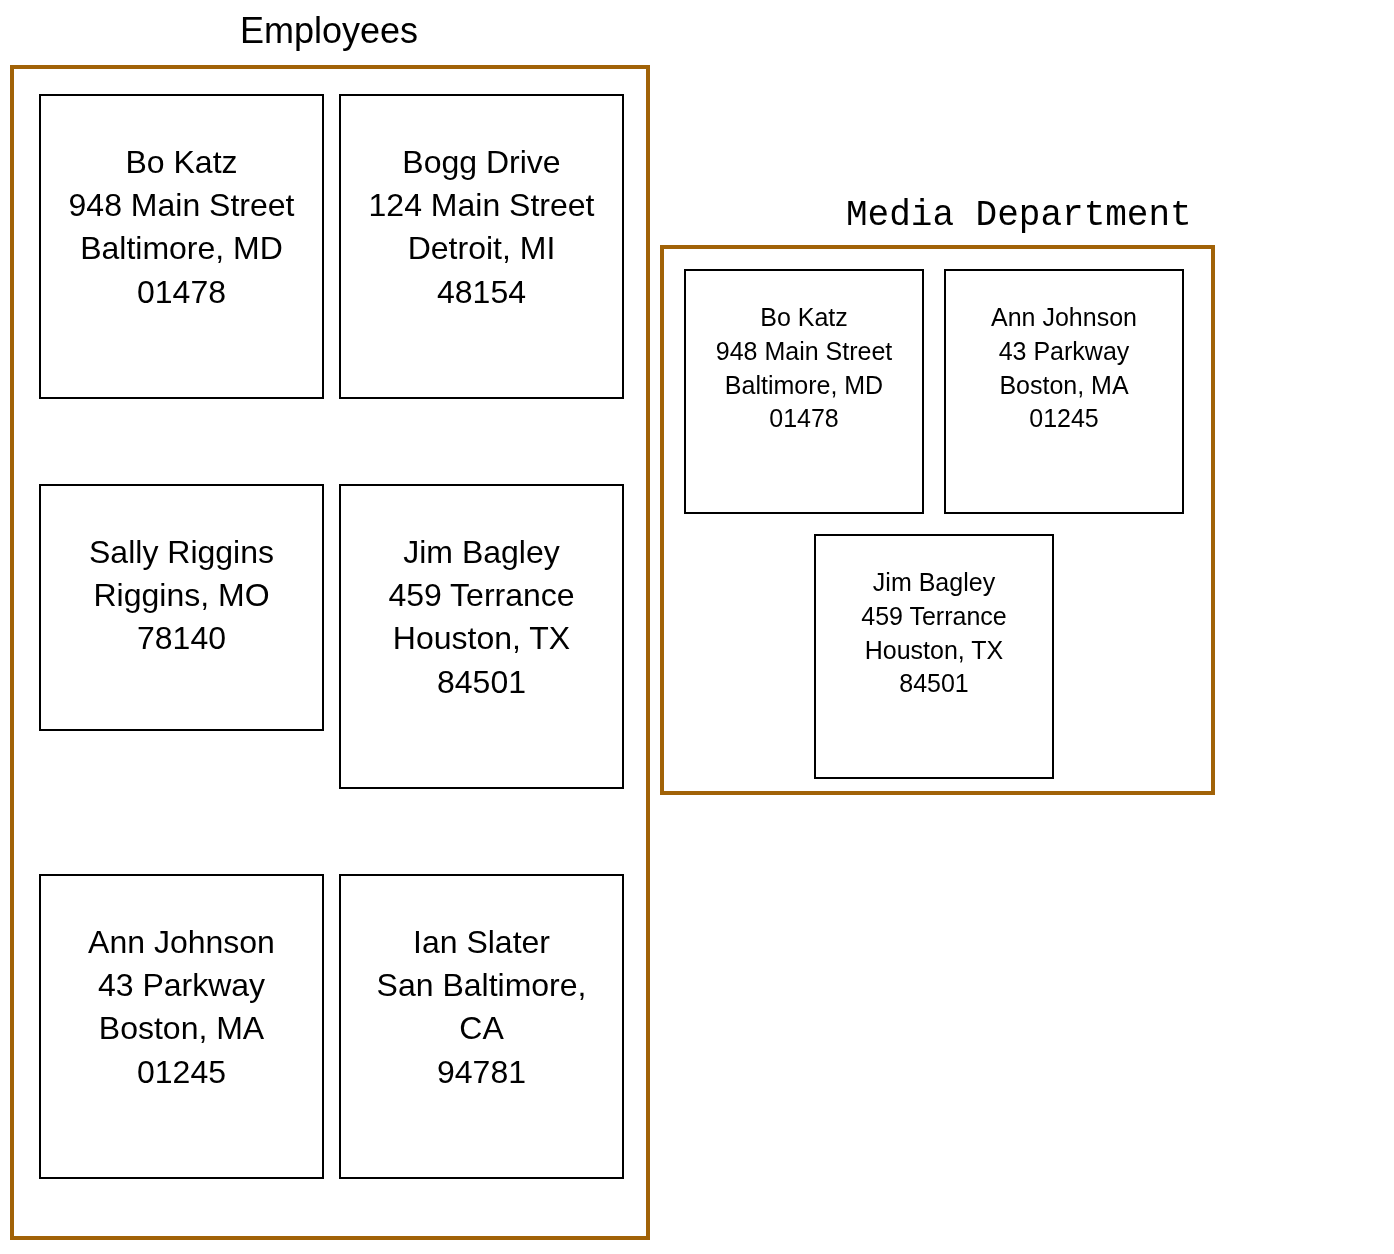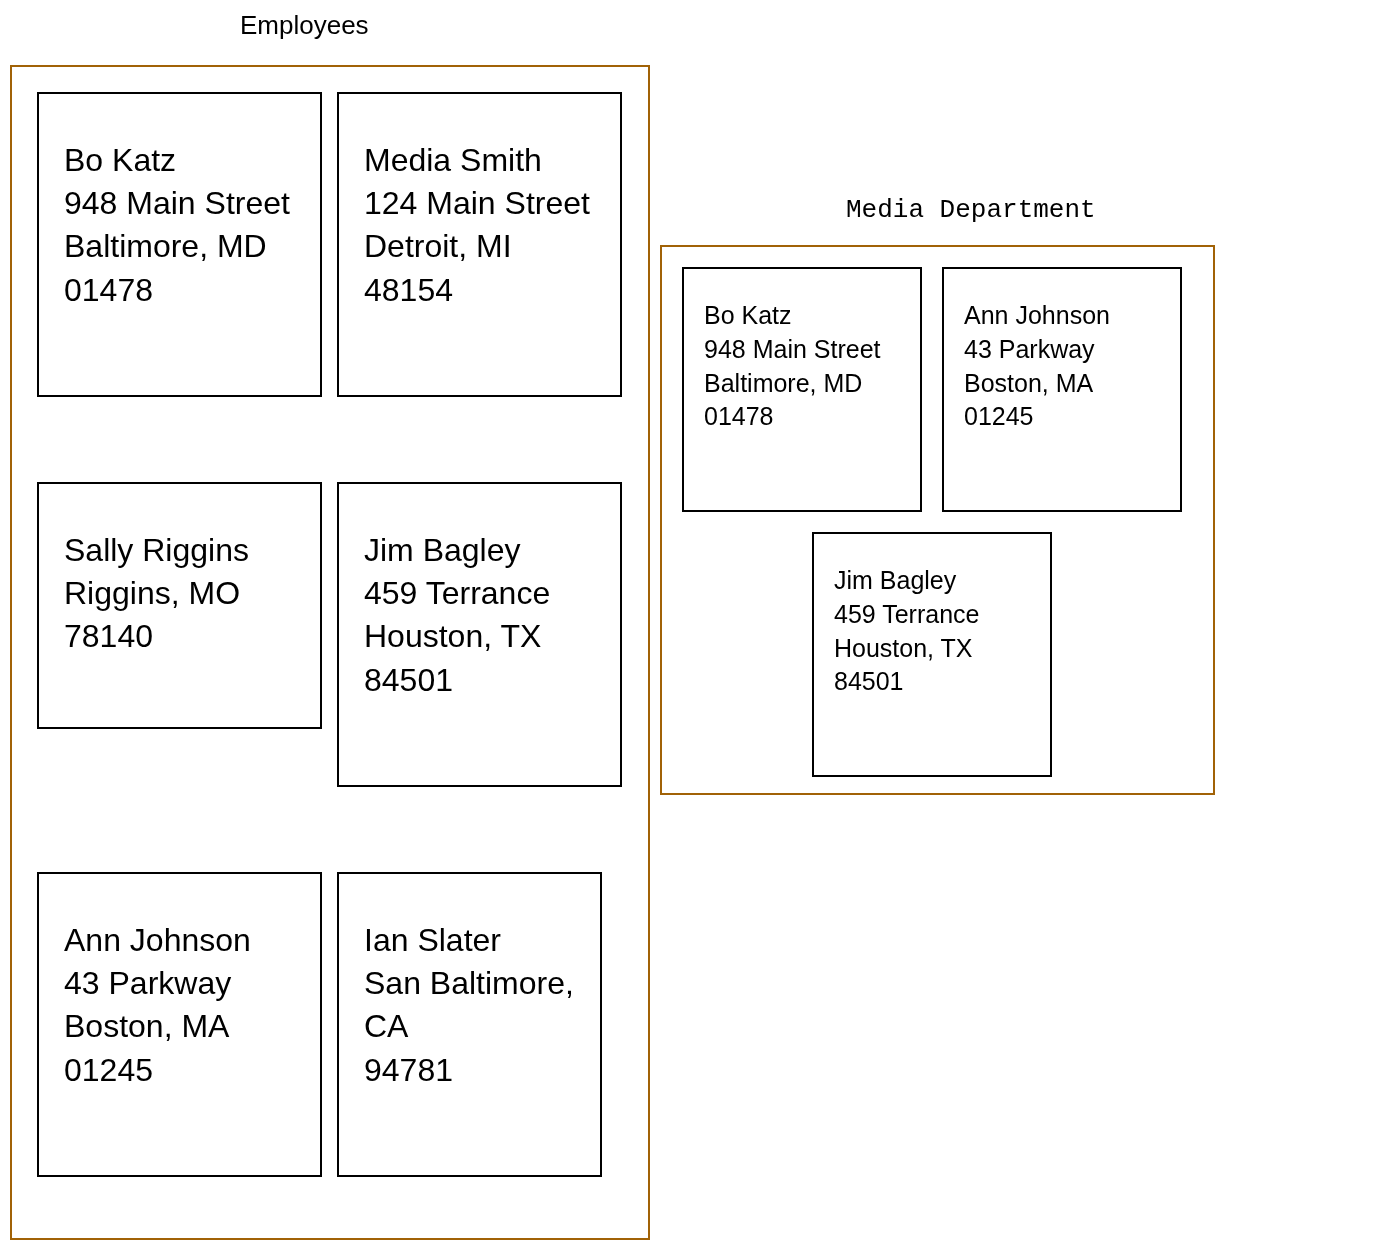--- a/index.html
+++ b/index.html
@@ -8,38 +8,39 @@
       padding: 0;
     }
     body {
       font-family: Arial, Helvetica, sans-serif;
       background: #fff;
       width: 1394px;
       height: 1254px;
       position: relative;
     }
     .title {
-      font-size: 26px;
+      font-size: 36px;
       text-align: center;
       font-weight: normal;
       position: absolute;
     }
     .employees-title {
       left: 240px;
       top: 10px;
     }
     .media-title {
       left: 846px;
       top: 195px;
       font-family: Liberation Mono, monospace;
     }
     .container {
       position: absolute;
-      border: 2px solid #a16207;
+      border: 4px solid #a16207;
       padding: 31px;
+      text-align: center;
     }
     .employees-container {
       left: 10px;
       top: 65px;
       width: 640px;
       height: 1175px;
     }
     .media-container {
       left: 660px;
       top: 245px;
@@ -63,21 +64,21 @@
     .card-text-small {
       font-size: 25px;
       line-height: 1.35;
     }
     
     .emp-card-1 { left: 25px;  top: 25px;  width: 285px; height: 305px; }
     .emp-card-2 { left: 325px; top: 25px;  width: 285px; height: 305px; }
     .emp-card-3 { left: 25px;  top: 415px; width: 285px; height: 247px; }
     .emp-card-4 { left: 325px; top: 415px; width: 285px; height: 305px; }
     .emp-card-5 { left: 25px;  top: 805px; width: 285px; height: 305px; }
-    .emp-card-6 { left: 325px; top: 805px; width: 265px; height: 305px; }
+    .emp-card-6 { left: 325px; top: 805px; width: 285px; height: 305px; }
     
     .med-card-1 { left: 20px;  top: 20px;  width: 240px; height: 245px; }
     .med-card-2 { left: 280px; top: 20px;  width: 240px; height: 245px; }
     .med-card-3 { left: 150px; top: 285px; width: 240px; height: 245px; }
     
     .card-line {
       display: block;
     }
   </style>
 </head>
@@ -89,21 +90,21 @@
   <div class="card emp-card-1">
     <div class="card-text">
       <span class="card-line">Bo Katz</span>
       <span class="card-line">948 Main Street</span>
       <span class="card-line">Baltimore, MD</span>
       <span class="card-line">01478</span>
     </div>
   </div>
   <div class="card emp-card-2">
     <div class="card-text">
-      <span class="card-line">Media Smith</span>
+      <span class="card-line">Bogg Drive</span>
       <span class="card-line">124 Main Street</span>
       <span class="card-line">Detroit, MI 48154</span>
       <span class="card-line"></span>
     </div>
   </div>
   <div class="card emp-card-3">
     <div class="card-text">
       <span class="card-line">Sally Riggins</span>
       <span class="card-line">Riggins, MO</span>
       <span class="card-line">78140</span>

